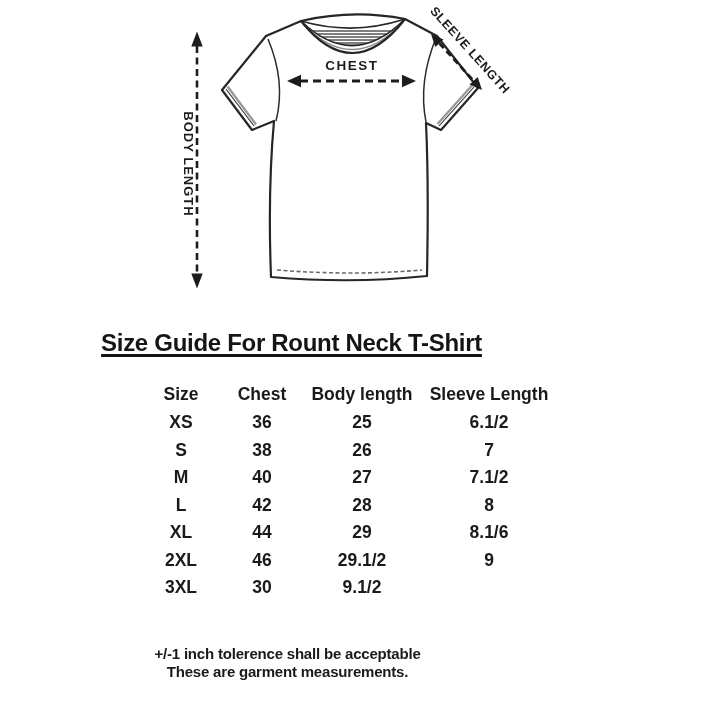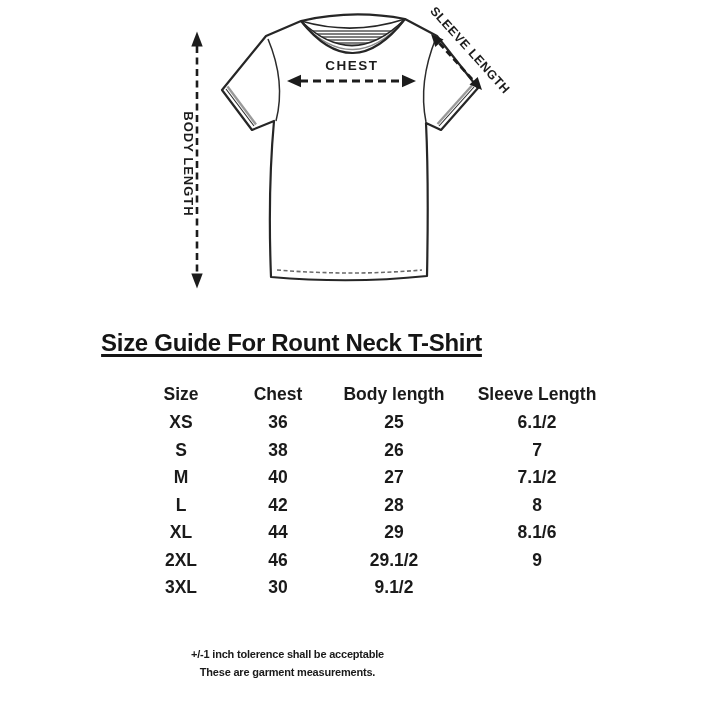--- a/index.html
+++ b/index.html
@@ -12,27 +12,27 @@
   .title {
     position:absolute; top:329px; left:0; width:583px; text-align:center;
     font-size:24px; font-weight:bold; letter-spacing:-0.3px;
     text-decoration:underline; text-decoration-thickness:2.5px; text-underline-offset:3px;
     color:#151515;
   }
   .size-table {
     position:absolute; left:138px; top:381px; width:416px;
     font-weight:bold; font-size:17.5px; color:#1a1a1a;
   }
-  .t-row { display:grid; grid-template-columns:86px 76px 124px 130px;gap:16px; }
+  .t-row { display:grid; grid-template-columns:86px 76px 124px 130px; }
   .t-row > div { text-align:center; line-height:27.5px; height:27.5px; }
   .t-head > div { line-height:26px; height:26px; }
   .t-body { margin-top:2px; }
   .footer {
     position:absolute; top:645px; left:0; width:575px; text-align:center;
-    font-weight:bold; font-size:11px; line-height:18px; letter-spacing:-0.2px; color:#1a1a1a;
+    font-weight:bold; font-size:15px; line-height:18px; letter-spacing:-0.2px; color:#1a1a1a;
   }
 </style>
 </head>
 <body>
 
 <div class="page">
 
   <svg class="diagram-svg" width="705" height="320" viewBox="0 0 705 320">
     <defs>
       <clipPath id="collarClip">

